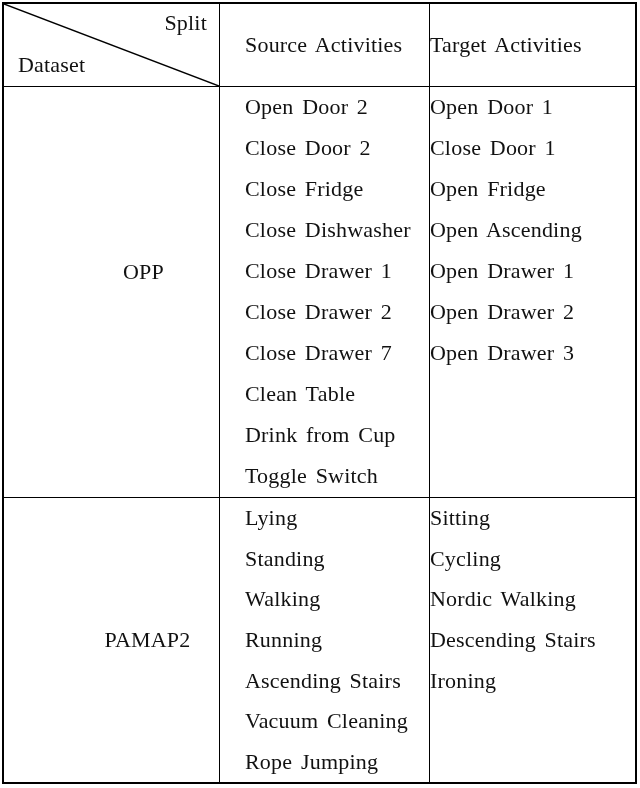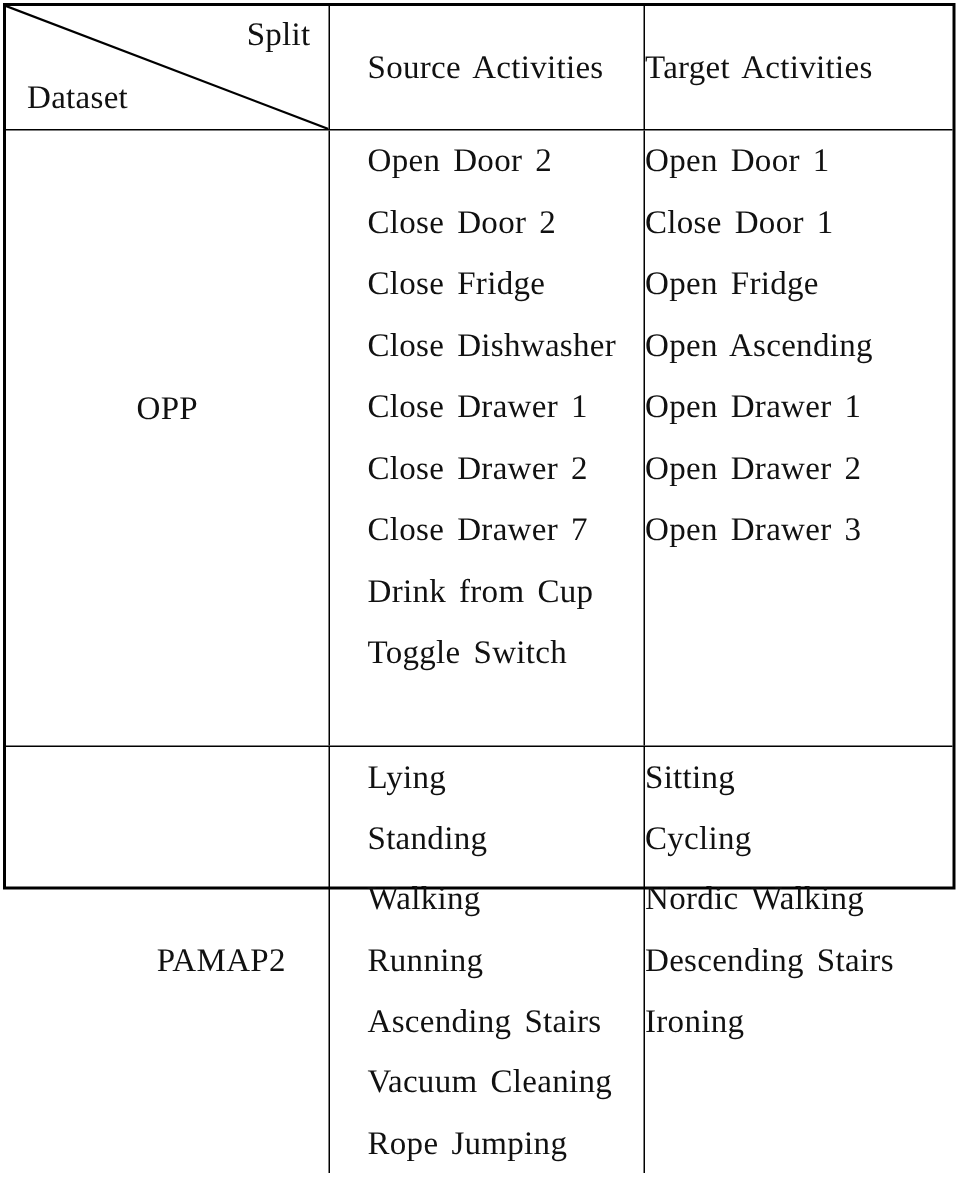--- a/index.html
+++ b/index.html
@@ -2,21 +2,21 @@
 <html><head>
 <meta charset="utf-8">
 <style>
   html, body { margin: 0; padding: 0; background: #ffffff; }
   .page {
     position: relative; width: 640px; height: 788px; background: #ffffff;
     font-family: "Liberation Serif", "DejaVu Serif", serif; color: #111111;
     overflow: hidden;
   }
   .tbl {
-    position: absolute; left: 2px; top: 2px; width: 635px; height: 591px;
+    position: absolute; left: 2px; top: 2px; width: 635px; height: 782px;
     border: 2px solid #000; box-sizing: border-box; background: #ffffff;
   }
   .trow { display: flex; box-sizing: border-box; width: 100%; }
   .header-row { height: 83px; border-bottom: 1.5px solid #000; }
   .sec-opp { height: 411px; border-bottom: 1.5px solid #000; }
   .sec-pam { height: 284px; }
   .cell { box-sizing: border-box; position: relative; height: 100%; }
   .c1 { width: 215px; }
   .c2 { width: 210px; border-left: 1.5px solid #000; padding-left: 25px; }
   .c3 { width: 206px; border-left: 1.5px solid #000; }
@@ -26,21 +26,21 @@
     word-spacing: 3px; letter-spacing: 0.2px;
   }
   .diag { position: absolute; left: 0; top: 0; width: 100%; height: 100%; display: block; }
   .corner-split { position: absolute; top: 8px; right: 12px; }
   .corner-dataset { position: absolute; bottom: 10px; left: 14px; }
   .list { display: flex; flex-direction: column; font-family: Liberation Serif, serif; }
   .row { display: flex; align-items: center; box-sizing: border-box; }
   .sec-opp .row { height: 40.95px; }
   .sec-pam .row { height: 40.57px; }
   .dataset-label { position: absolute; left: 50%; transform: translate(-50%, -50%); }
-  .sec-opp .dataset-label { top: 45%; }
+  .sec-opp .dataset-label { top: 45%; margin-left: 32px; }
   .sec-pam .dataset-label { top: 50%; margin-left: 36px; }
 </style>
 </head>
 <body>
 
 <div class="page">
   <div class="tbl">
 
     <div class="trow header-row">
       <div class="cell c1">
@@ -63,20 +63,21 @@
         <span class="dataset-label">OPP</span>
       </div>
       <div class="cell c2 list">
           <div class="row">Open Door 2</div>
           <div class="row">Close Door 2</div>
           <div class="row">Close Fridge</div>
           <div class="row">Close Dishwasher</div>
           <div class="row">Close Drawer 1</div>
           <div class="row">Close Drawer 2</div>
           <div class="row">Close Drawer 7</div>
+          <div class="row">Clean Table</div>
           <div class="row">Drink from Cup</div>
           <div class="row">Toggle Switch</div>
         </div>
       <div class="cell c3 list">
           <div class="row">Open Door 1</div>
           <div class="row">Close Door 1</div>
           <div class="row">Open Fridge</div>
           <div class="row">Open Ascending</div>
           <div class="row">Open Drawer 1</div>
           <div class="row">Open Drawer 2</div>

